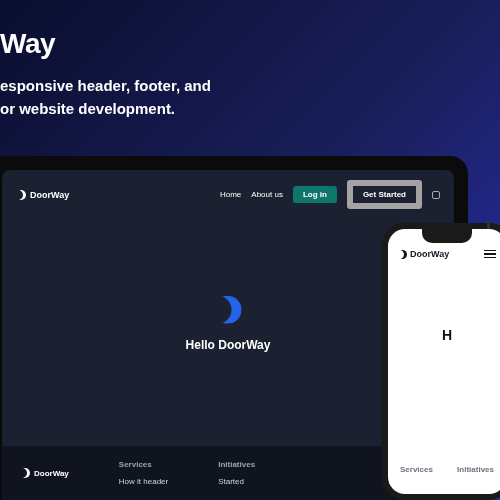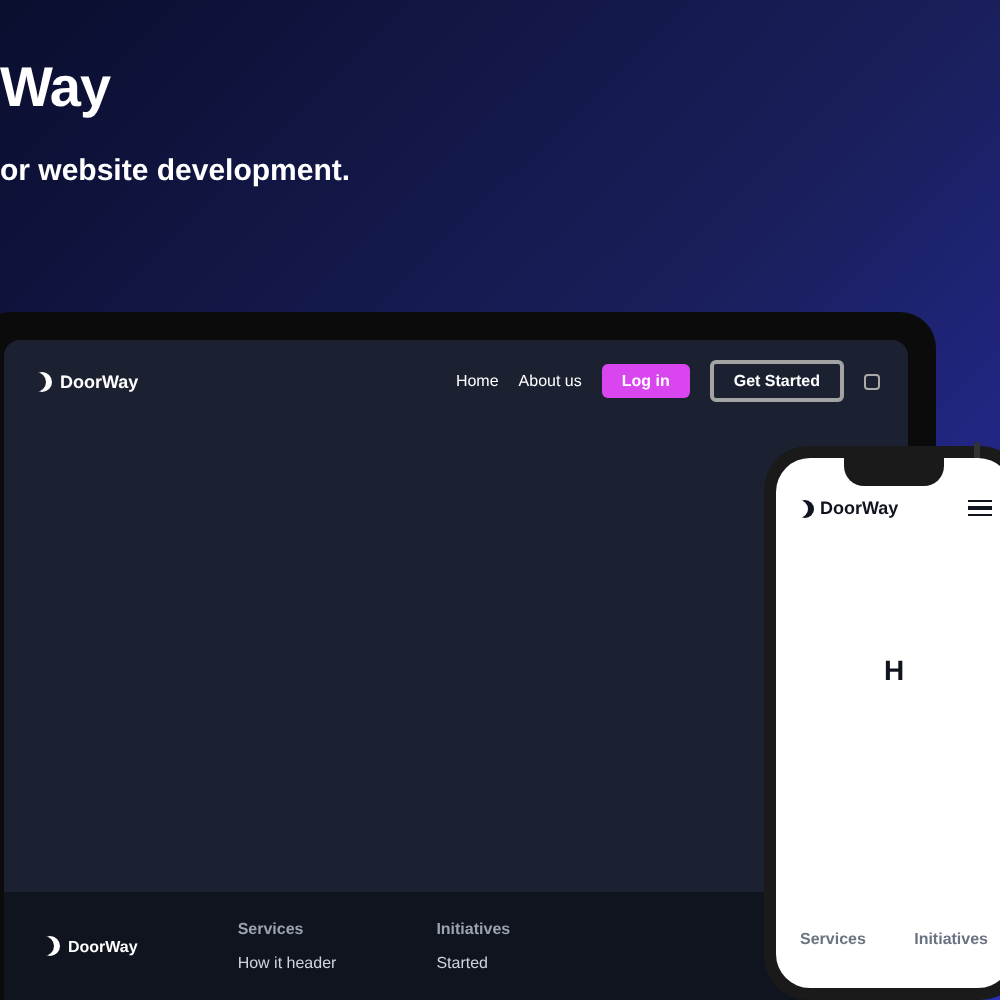--- a/index.html
+++ b/index.html
@@ -7,22 +7,22 @@
 .hero-title{position:absolute;top:28px;left:0;font-size:28px;font-weight:700;letter-spacing:-.5px}
 .hero-sub{position:absolute;top:75px;left:0;font-size:15px;font-weight:700;line-height:1.5;max-width:360px}
 .laptop{position:absolute;top:156px;left:-12px;width:480px;height:344px;background:#0b0b0b;border-radius:18px 18px 0 0;padding:14px 14px 0 14px}
 .lscreen{width:100%;height:100%;background:#1b2130;border-radius:8px 8px 0 0;overflow:hidden;position:relative}
 .lhdr{display:flex;align-items:center;justify-content:space-between;padding:10px 14px;font-size:9px}
 .brand{display:flex;align-items:center;gap:4px;font-weight:700}
 .moon{width:10px;height:10px;border-radius:50%;background:transparent;box-shadow:inset -3px 0 0 0 #fff}
 .nav{display:flex;align-items:center;gap:10px}
 .nav-link{font-size:8px;color:#fff}
 .btn{font-size:8px;padding:4px 10px;border-radius:3px;font-weight:600}
-.btn-login{background:#d946ef;color:#fff}
-.btn-start{background:transparent;border:2px solid #a3a3a3;color:#fff}
+.btn-login{background:#0f766e;color:#fff}
+.btn-start{background:transparent;border:6px solid #a3a3a3;color:#fff}
 .bell{width:8px;height:8px;border:1px solid #aaa;border-radius:2px}
 .lcenter{position:absolute;top:50%;left:50%;transform:translate(-50%,-70%);text-align:center}
 .bigmoon{width:28px;height:28px;border-radius:50%;background:transparent;box-shadow:inset -10px 0 0 0 #2563eb;margin:0 auto 14px}
 .hello{font-size:12px;font-weight:700}
 .lfoot{position:absolute;bottom:0;left:0;right:0;background:#0f141f;padding:14px 18px;display:flex;gap:50px;font-size:8px}
 .fcol-title{font-weight:700;color:#9ca3af;margin-bottom:8px;font-size:8px}
 .fcol-link{color:#d1d5db;font-size:8px}
 .phone{position:absolute;top:223px;right:-12px;width:130px;height:277px;background:#1a1a1a;border-radius:22px;padding:6px}
 .phone::before{content:"";position:absolute;top:-2px;right:22px;width:3px;height:18px;background:#333;border-radius:2px}
 .pscreen{width:100%;height:100%;background:#fff;border-radius:17px;overflow:hidden;position:relative;color:#0f141f}
@@ -34,37 +34,42 @@
 .burger span{width:12px;height:1.5px;background:#0f141f}
 .pbody{text-align:center;padding-top:60px;font-size:14px;font-weight:700}
 .pfoot{position:absolute;bottom:0;left:0;right:0;padding:14px 12px;display:flex;justify-content:space-between;font-size:8px}
 .pfcol-title{font-weight:700;color:#6b7280;margin-bottom:6px}
 </style>
 </head>
 <body>
 
 <div class="hero-title">Way</div>
 <div class="hero-sub">
+  <div>esponsive header, footer, and</div>
   <div>or website development.</div>
 </div>
 
 <div class="laptop">
   <div class="lscreen">
     <div class="lhdr">
       <div class="brand">
         <div class="moon"></div>
         <span>DoorWay</span>
       </div>
       <div class="nav">
         <span class="nav-link">Home</span>
         <span class="nav-link">About us</span>
         <span class="btn btn-login">Log in</span>
         <span class="btn btn-start">Get Started</span>
         <div class="bell"></div>
       </div>
+    </div>
+    <div class="lcenter">
+      <div class="bigmoon"></div>
+      <div class="hello">Hello DoorWay</div>
     </div>
     <div class="lfoot">
       <div class="brand">
         <div class="moon"></div>
         <span>DoorWay</span>
       </div>
       <div>
         <div class="fcol-title">Services</div>
         <div class="fcol-link">How it header</div>
       </div>

